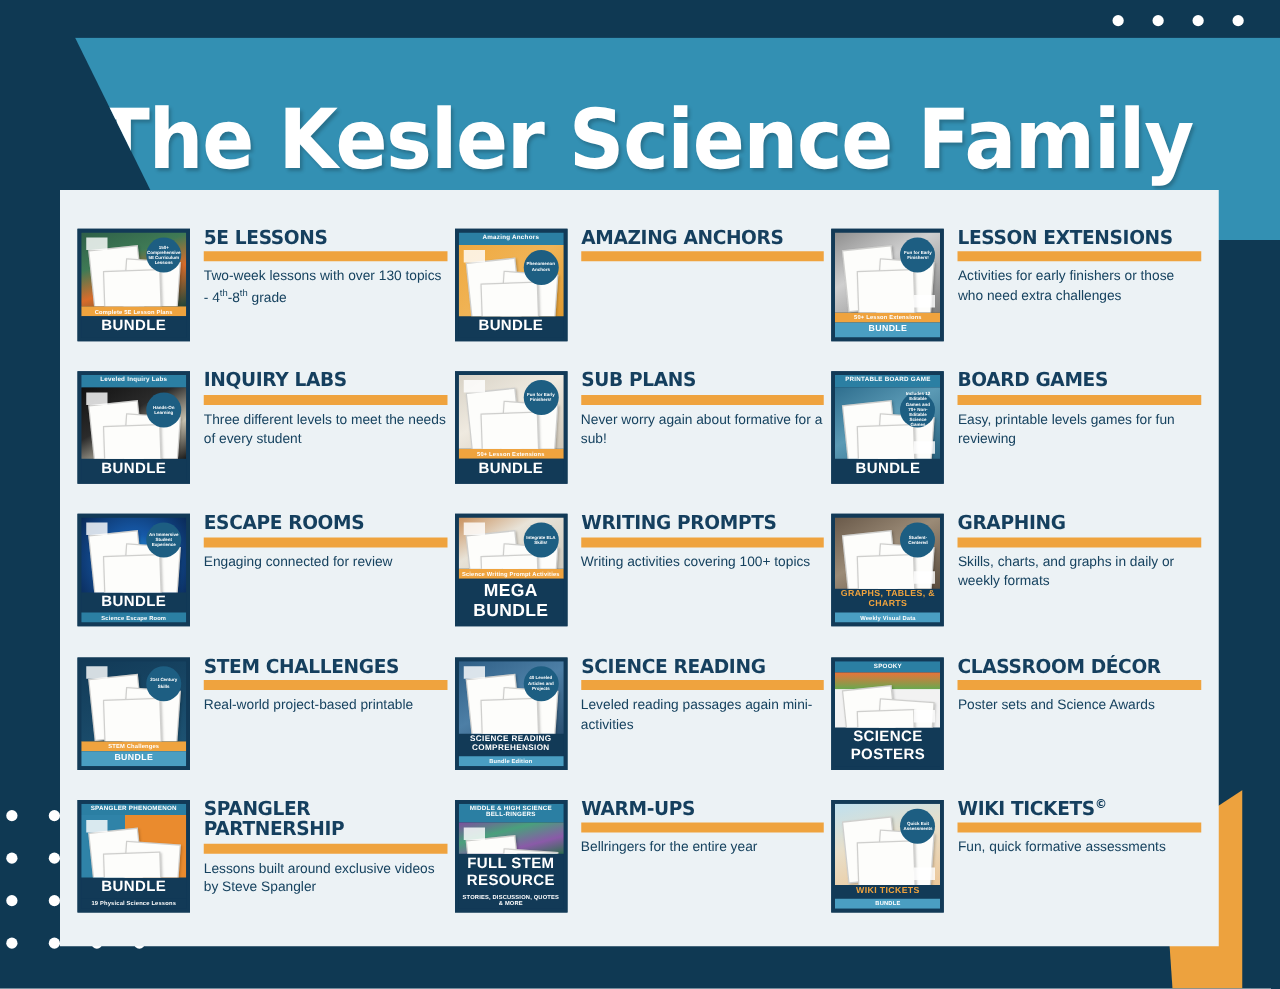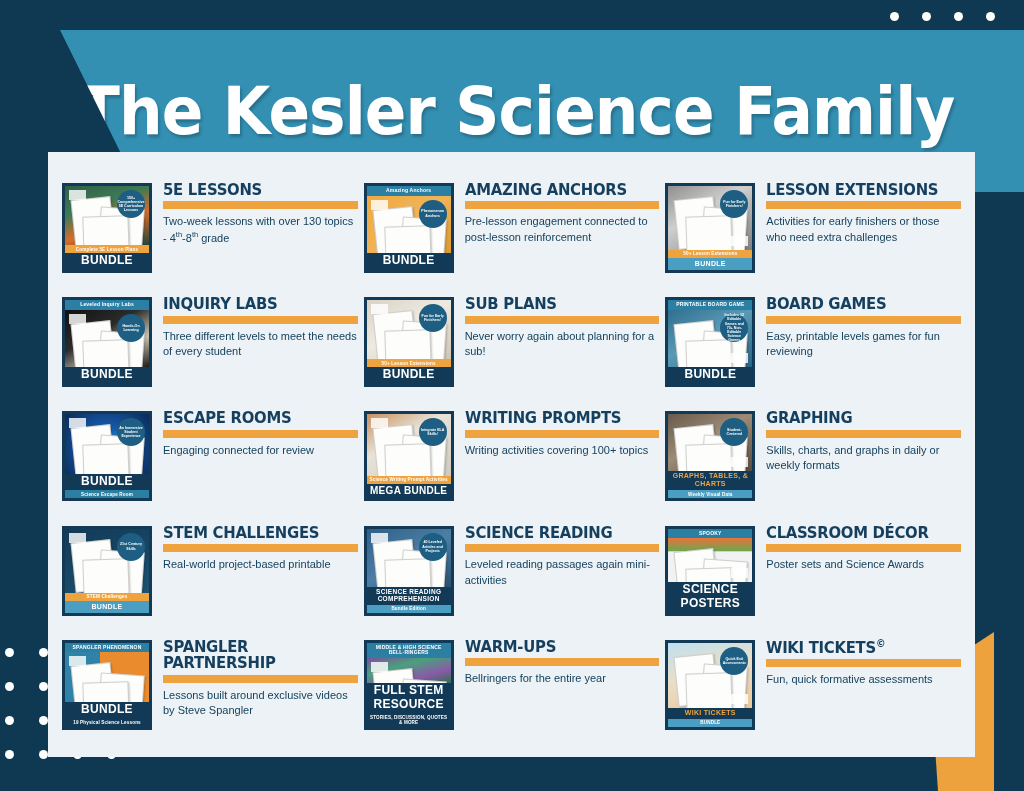--- a/index.html
+++ b/index.html
@@ -130,21 +130,21 @@
   .thumb-bundle {
     font-size: 12px;
     font-weight: bold;
     color: #ffffff;
     text-align: center;
     line-height: 1.15;
     padding: 1px 0 2px 0;
     letter-spacing: .3px;
     background: #123a57;
   }
-  .thumb-bundle.mega { font-size: 10px; }
+  .thumb-bundle.mega { font-size: 14px; }
   .thumb-bundle.lightblue { background: #4a9ec2; font-size: 7px; padding: 2px 0; }
   .badge {
     position: absolute;
     right: 4px; top: 4px;
     width: 28px; height: 28px;
     border-radius: 50%;
     background: #1d5e82;
     color: #fff;
     font-size: 3.6px;
     font-weight: bold;
@@ -293,21 +293,20 @@
               <div class="paper p1"></div>
               <div class="paper p2"></div>
               <div class="paper p3"></div>
               <div class="badge">Phenomenon Anchors</div>
             </div>
             <div class="thumb-bundle">BUNDLE</div>
           </div>
           <div class="info">
             <div class="product-title">Amazing Anchors</div>
             <div class="accent-bar"></div>
-            <div class="product-desc">Pre-lesson engagement connected to post-lesson reinforcement</div>
           </div>
         </div>
         <div class="product-item">
           <div class="thumb">
             <div class="thumb-art art-extension">
               <div class="logo-mark br"></div>
               <div class="paper p1"></div>
               <div class="paper p2"></div>
               <div class="paper p3"></div>
               <div class="badge">Fun for Early Finishers!</div>
@@ -347,21 +346,21 @@
               <div class="paper p2"></div>
               <div class="paper p3"></div>
               <div class="badge">Fun for Early Finishers!</div>
             </div>
             <div class="thumb-sublabel" style="background: rgb(239, 163, 62);">50+ Lesson Extensions</div>
             <div class="thumb-bundle">BUNDLE</div>
           </div>
           <div class="info">
             <div class="product-title">Sub Plans</div>
             <div class="accent-bar"></div>
-            <div class="product-desc">Never worry again about planning for a sub!</div>
+            <div class="product-desc">Never worry again about formative for a sub!</div>
           </div>
         </div>
         <div class="product-item">
           <div class="thumb">
             <div class="thumb-toplabel">PRINTABLE BOARD GAME</div>
             <div class="thumb-art art-board">
               <div class="logo-mark br"></div>
               <div class="paper p1"></div>
               <div class="paper p2"></div>
               <div class="paper p3"></div>

